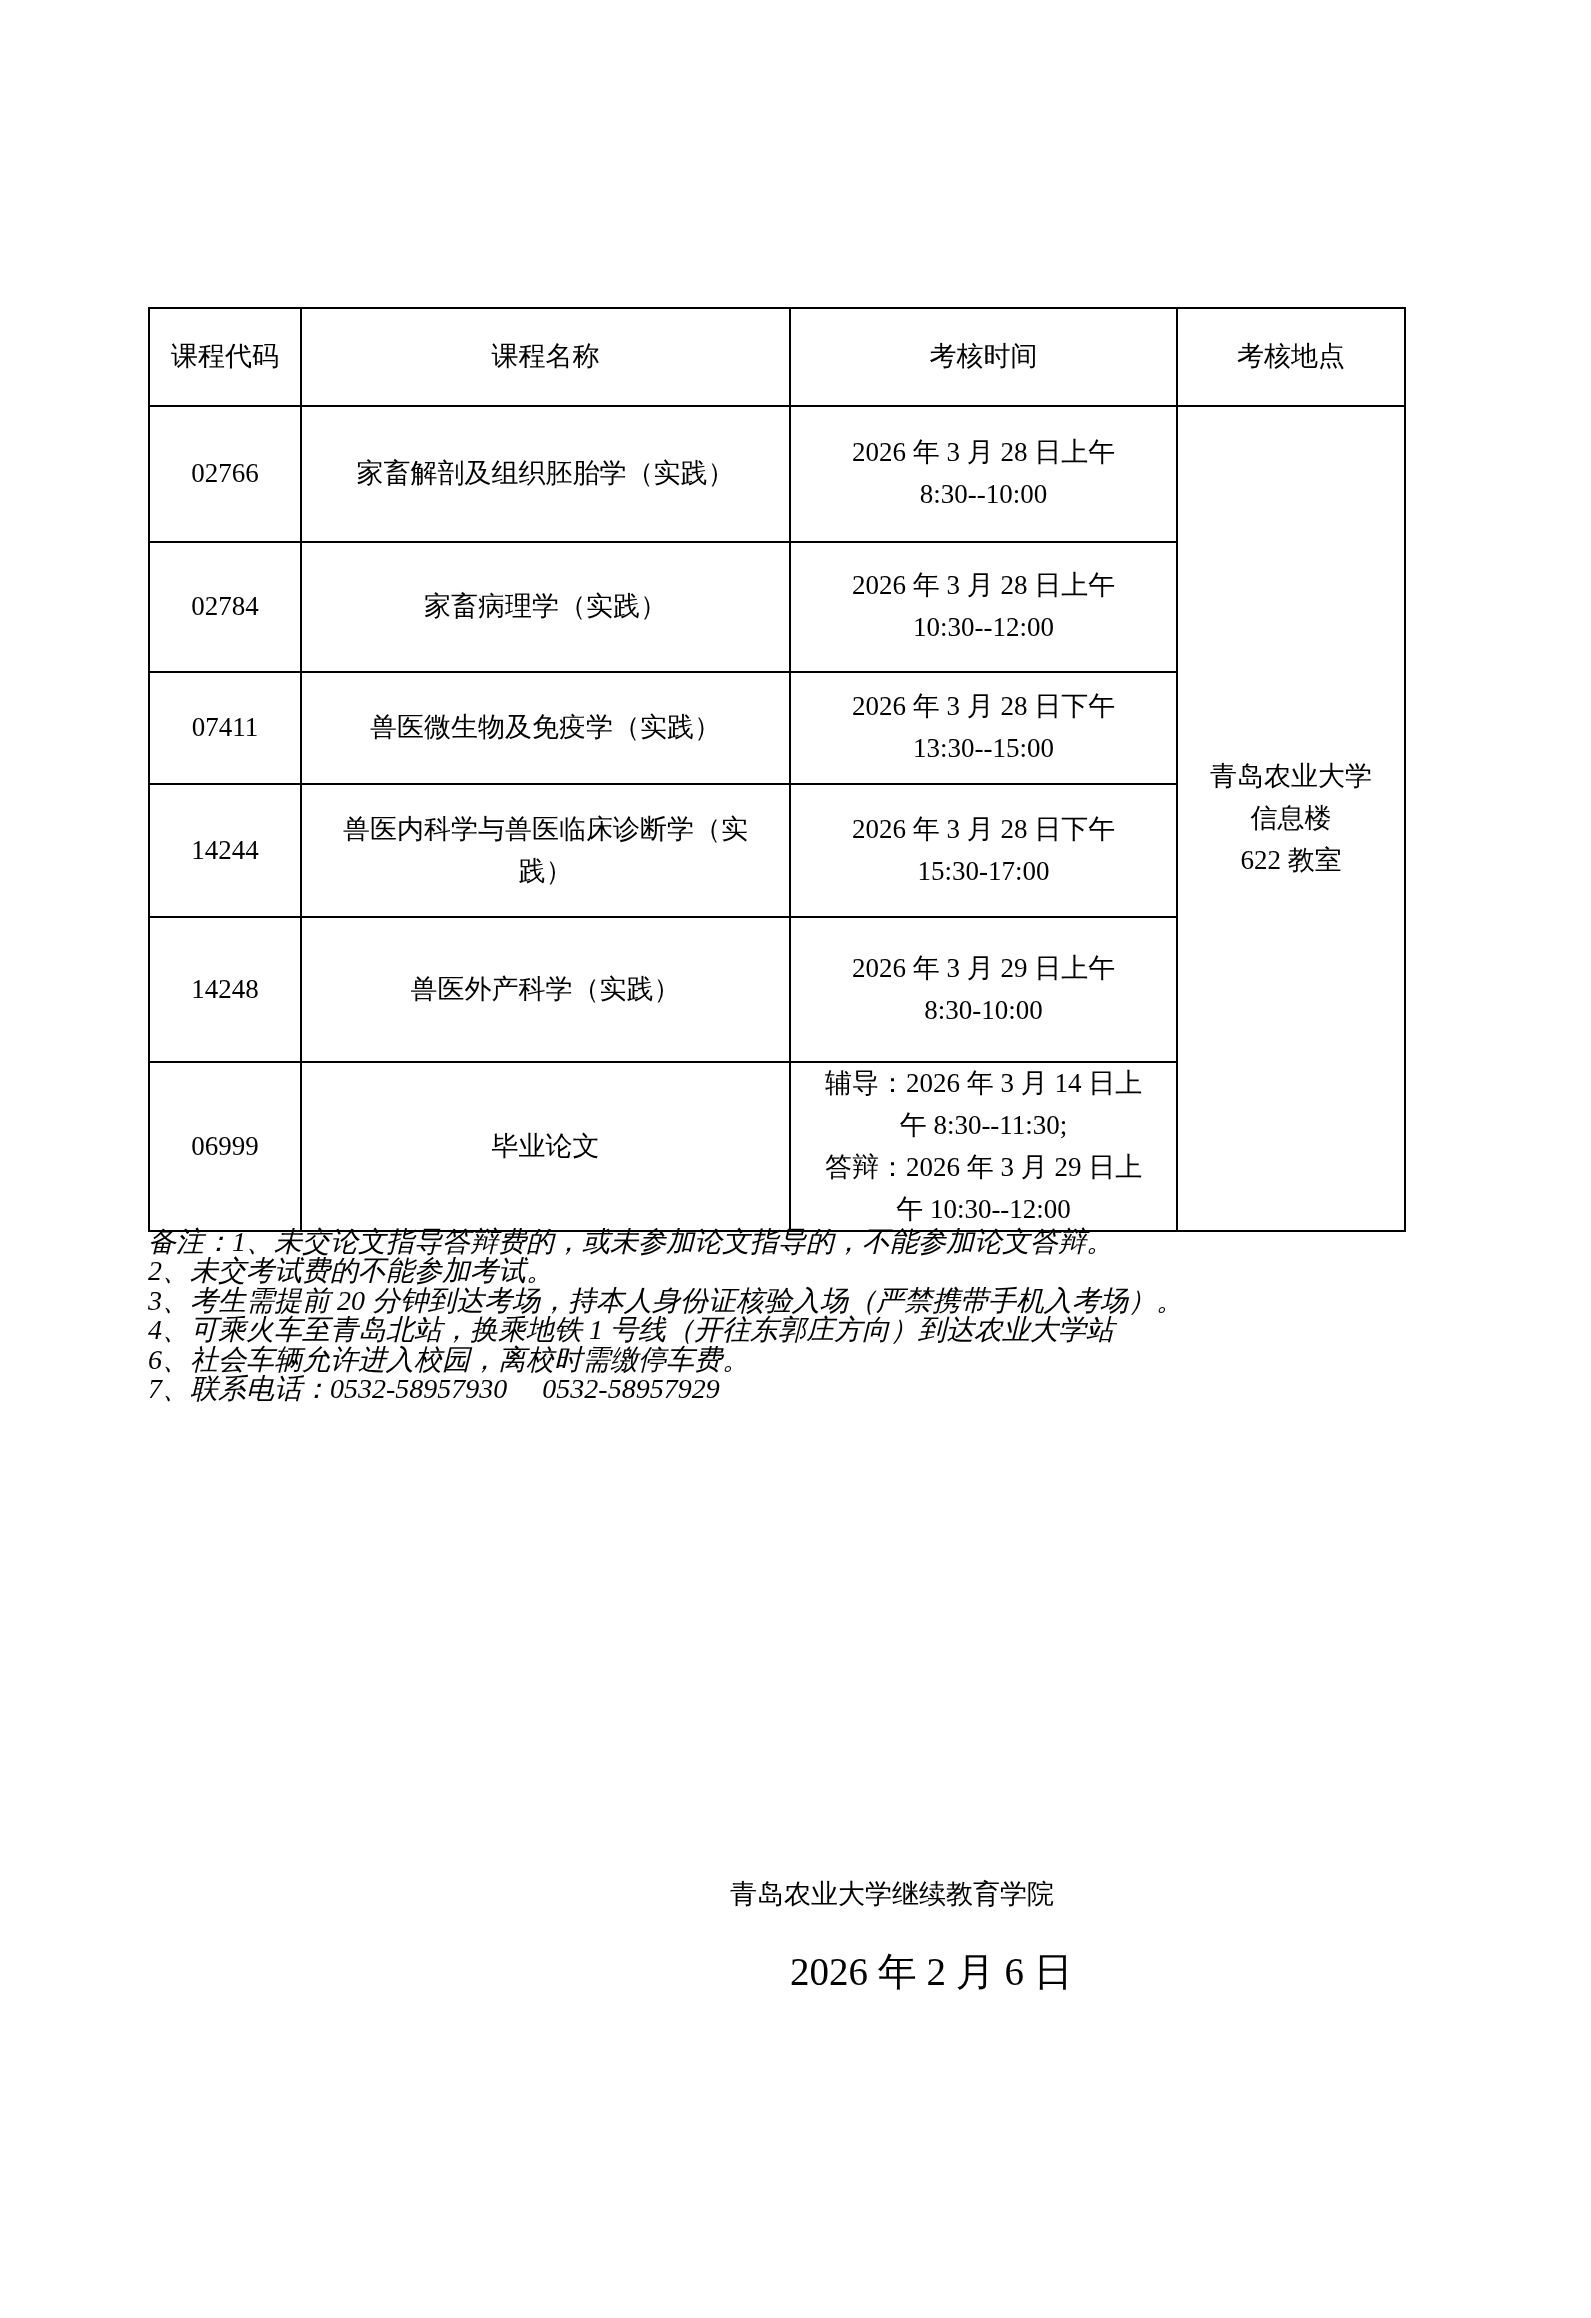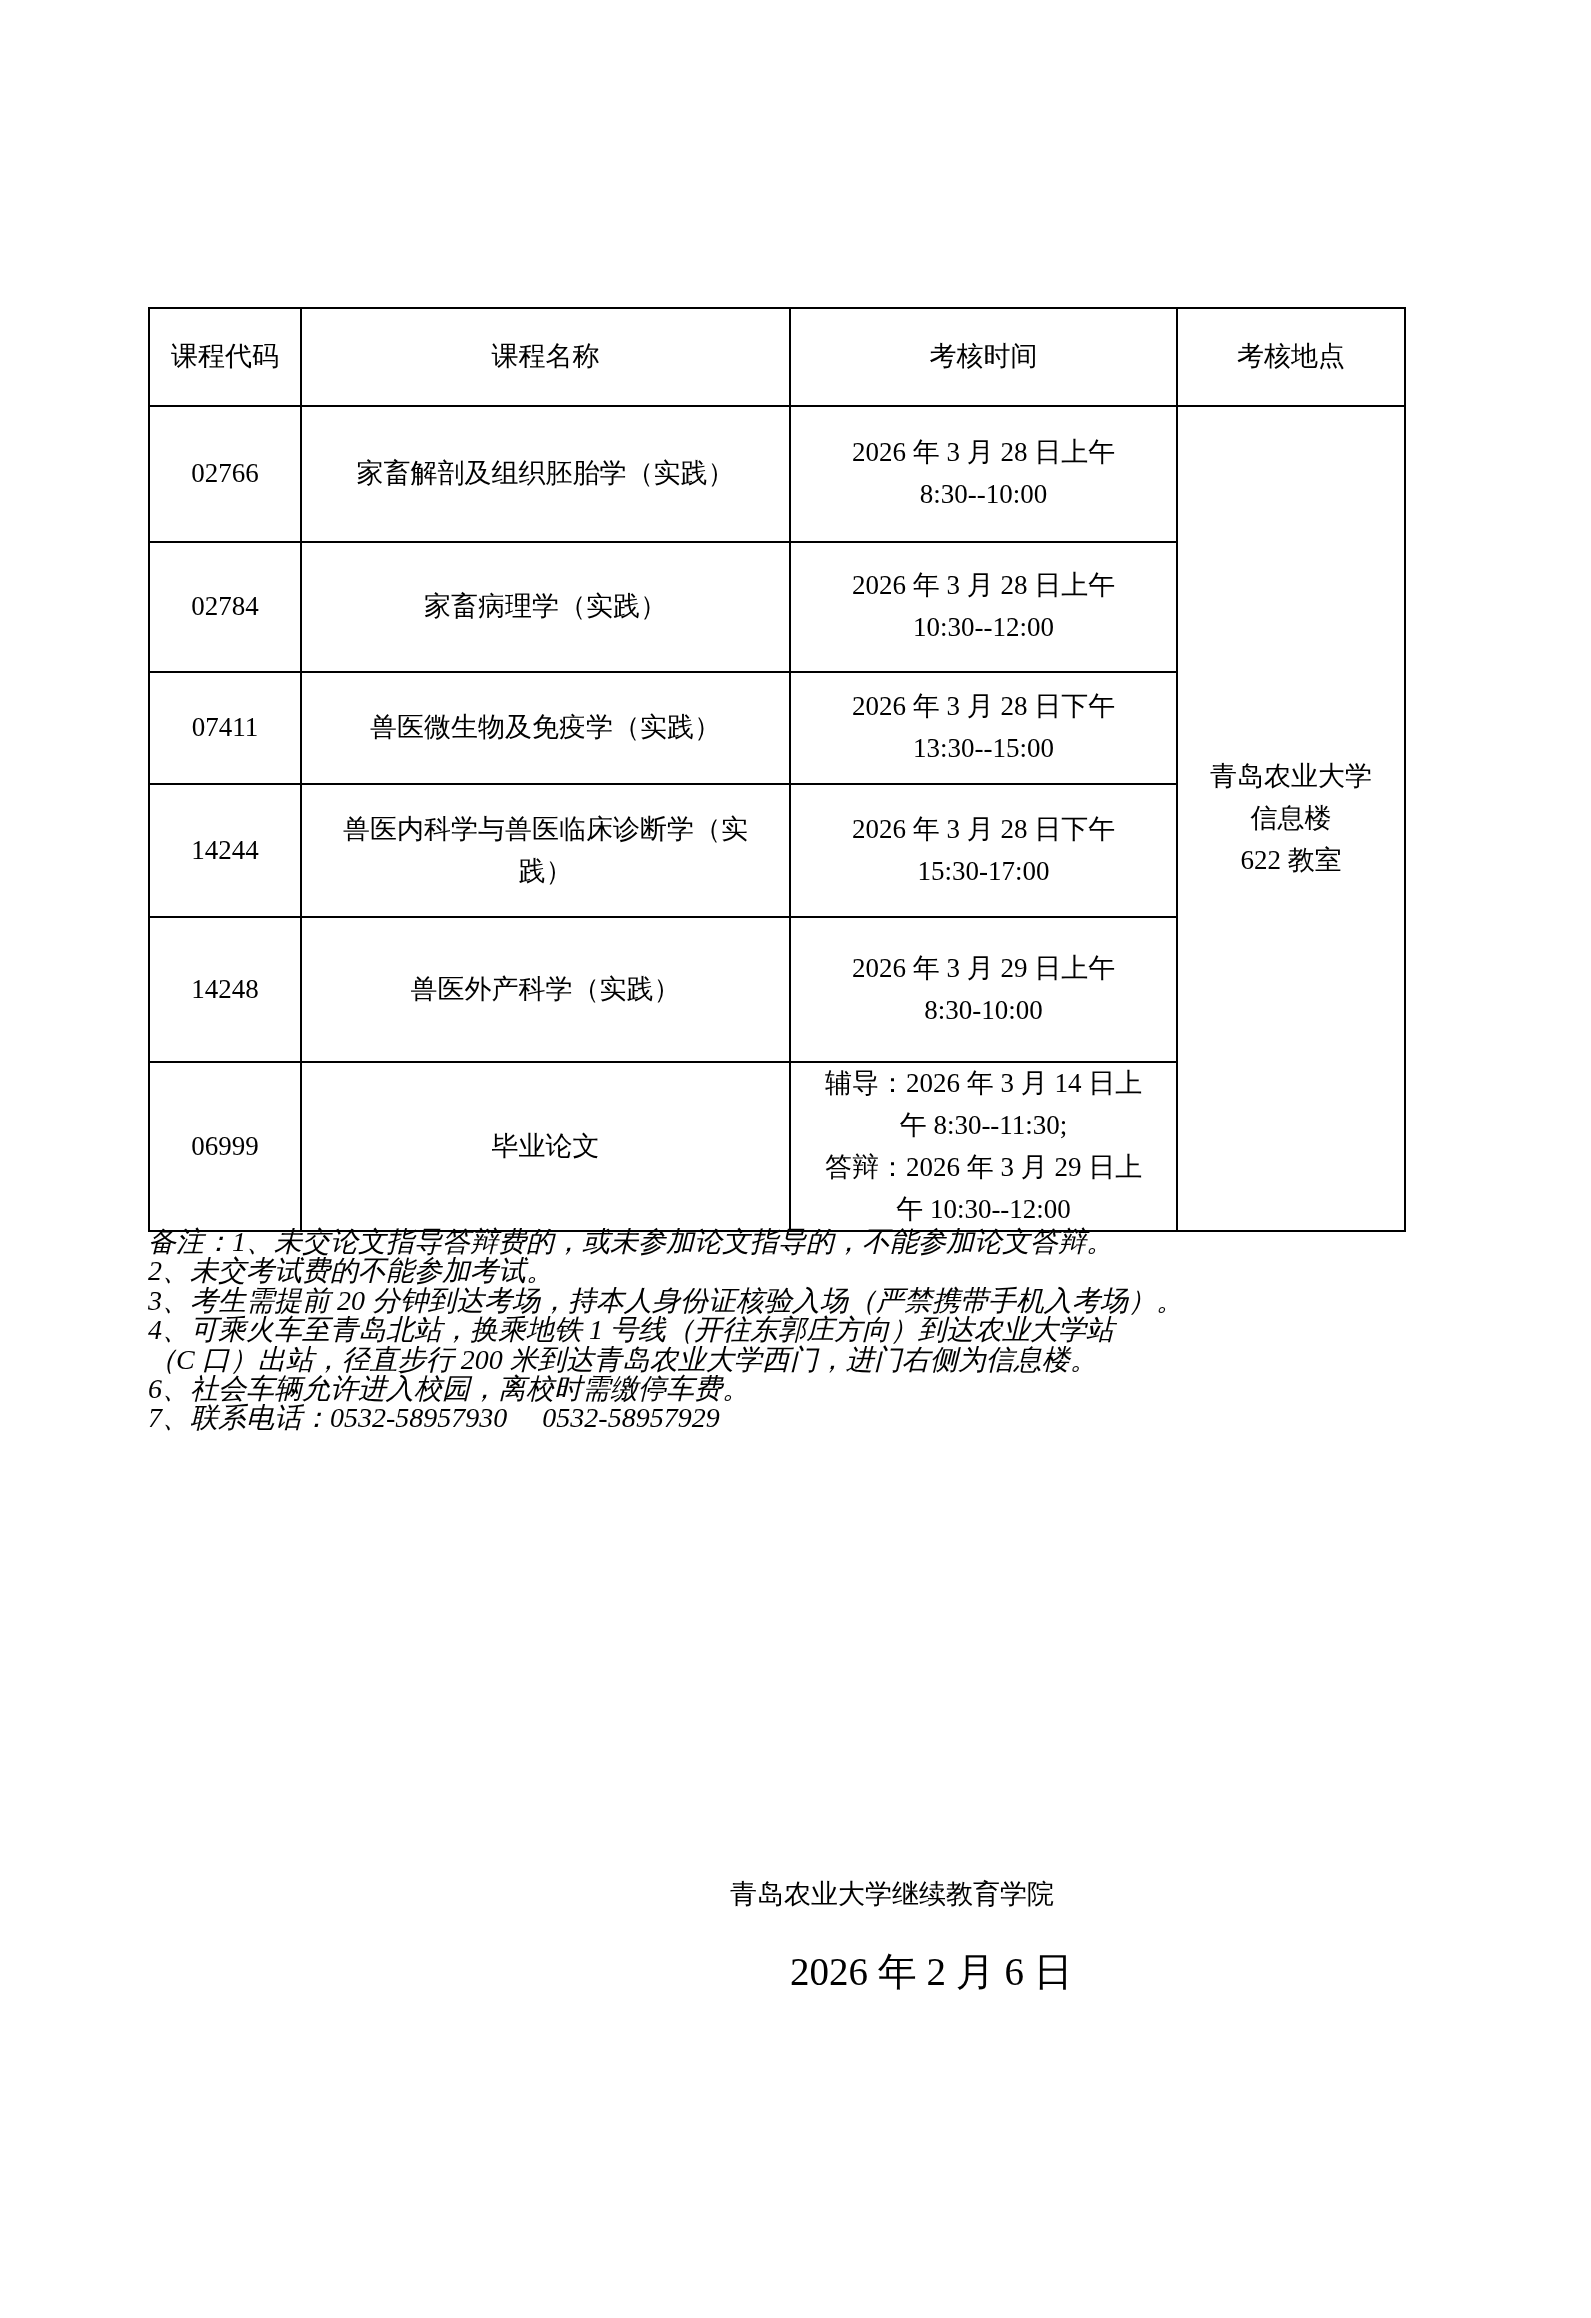--- a/index.html
+++ b/index.html
@@ -131,21 +131,20 @@
 午 10:30--12:00</td>
       </tr>
     </tbody>
   </table>
 
   <div class="notes">
     <p class="n1"><span>备注：</span><span>1、未交论文指导答辩费的，或未参加论文指导的，不能参加论文答辩。</span></p>
     <p class="n2">2、未交考试费的不能参加考试。</p>
     <p class="n3">3、考生需提前 20 分钟到达考场，持本人身份证核验入场（严禁携带手机入考场）。</p>
     <p class="n4">4、可乘火车至青岛北站，换乘地铁 1 号线（开往东郭庄方向）到达农业大学站</p>
-    <p class="n4c">（C 口）出站，径直步行 200 米到达青岛农业大学西门，进门右侧为信息楼。</p>
     <p class="n6">6、社会车辆允许进入校园，离校时需缴停车费。</p>
     <p class="n7">7、联系电话：0532-58957930     0532-58957929</p>
   </div>
 
   <div class="footer-org">青岛农业大学继续教育学院</div>
   <div class="footer-date">2026 年 2 月 6 日</div>
 
 </div>
 
 

